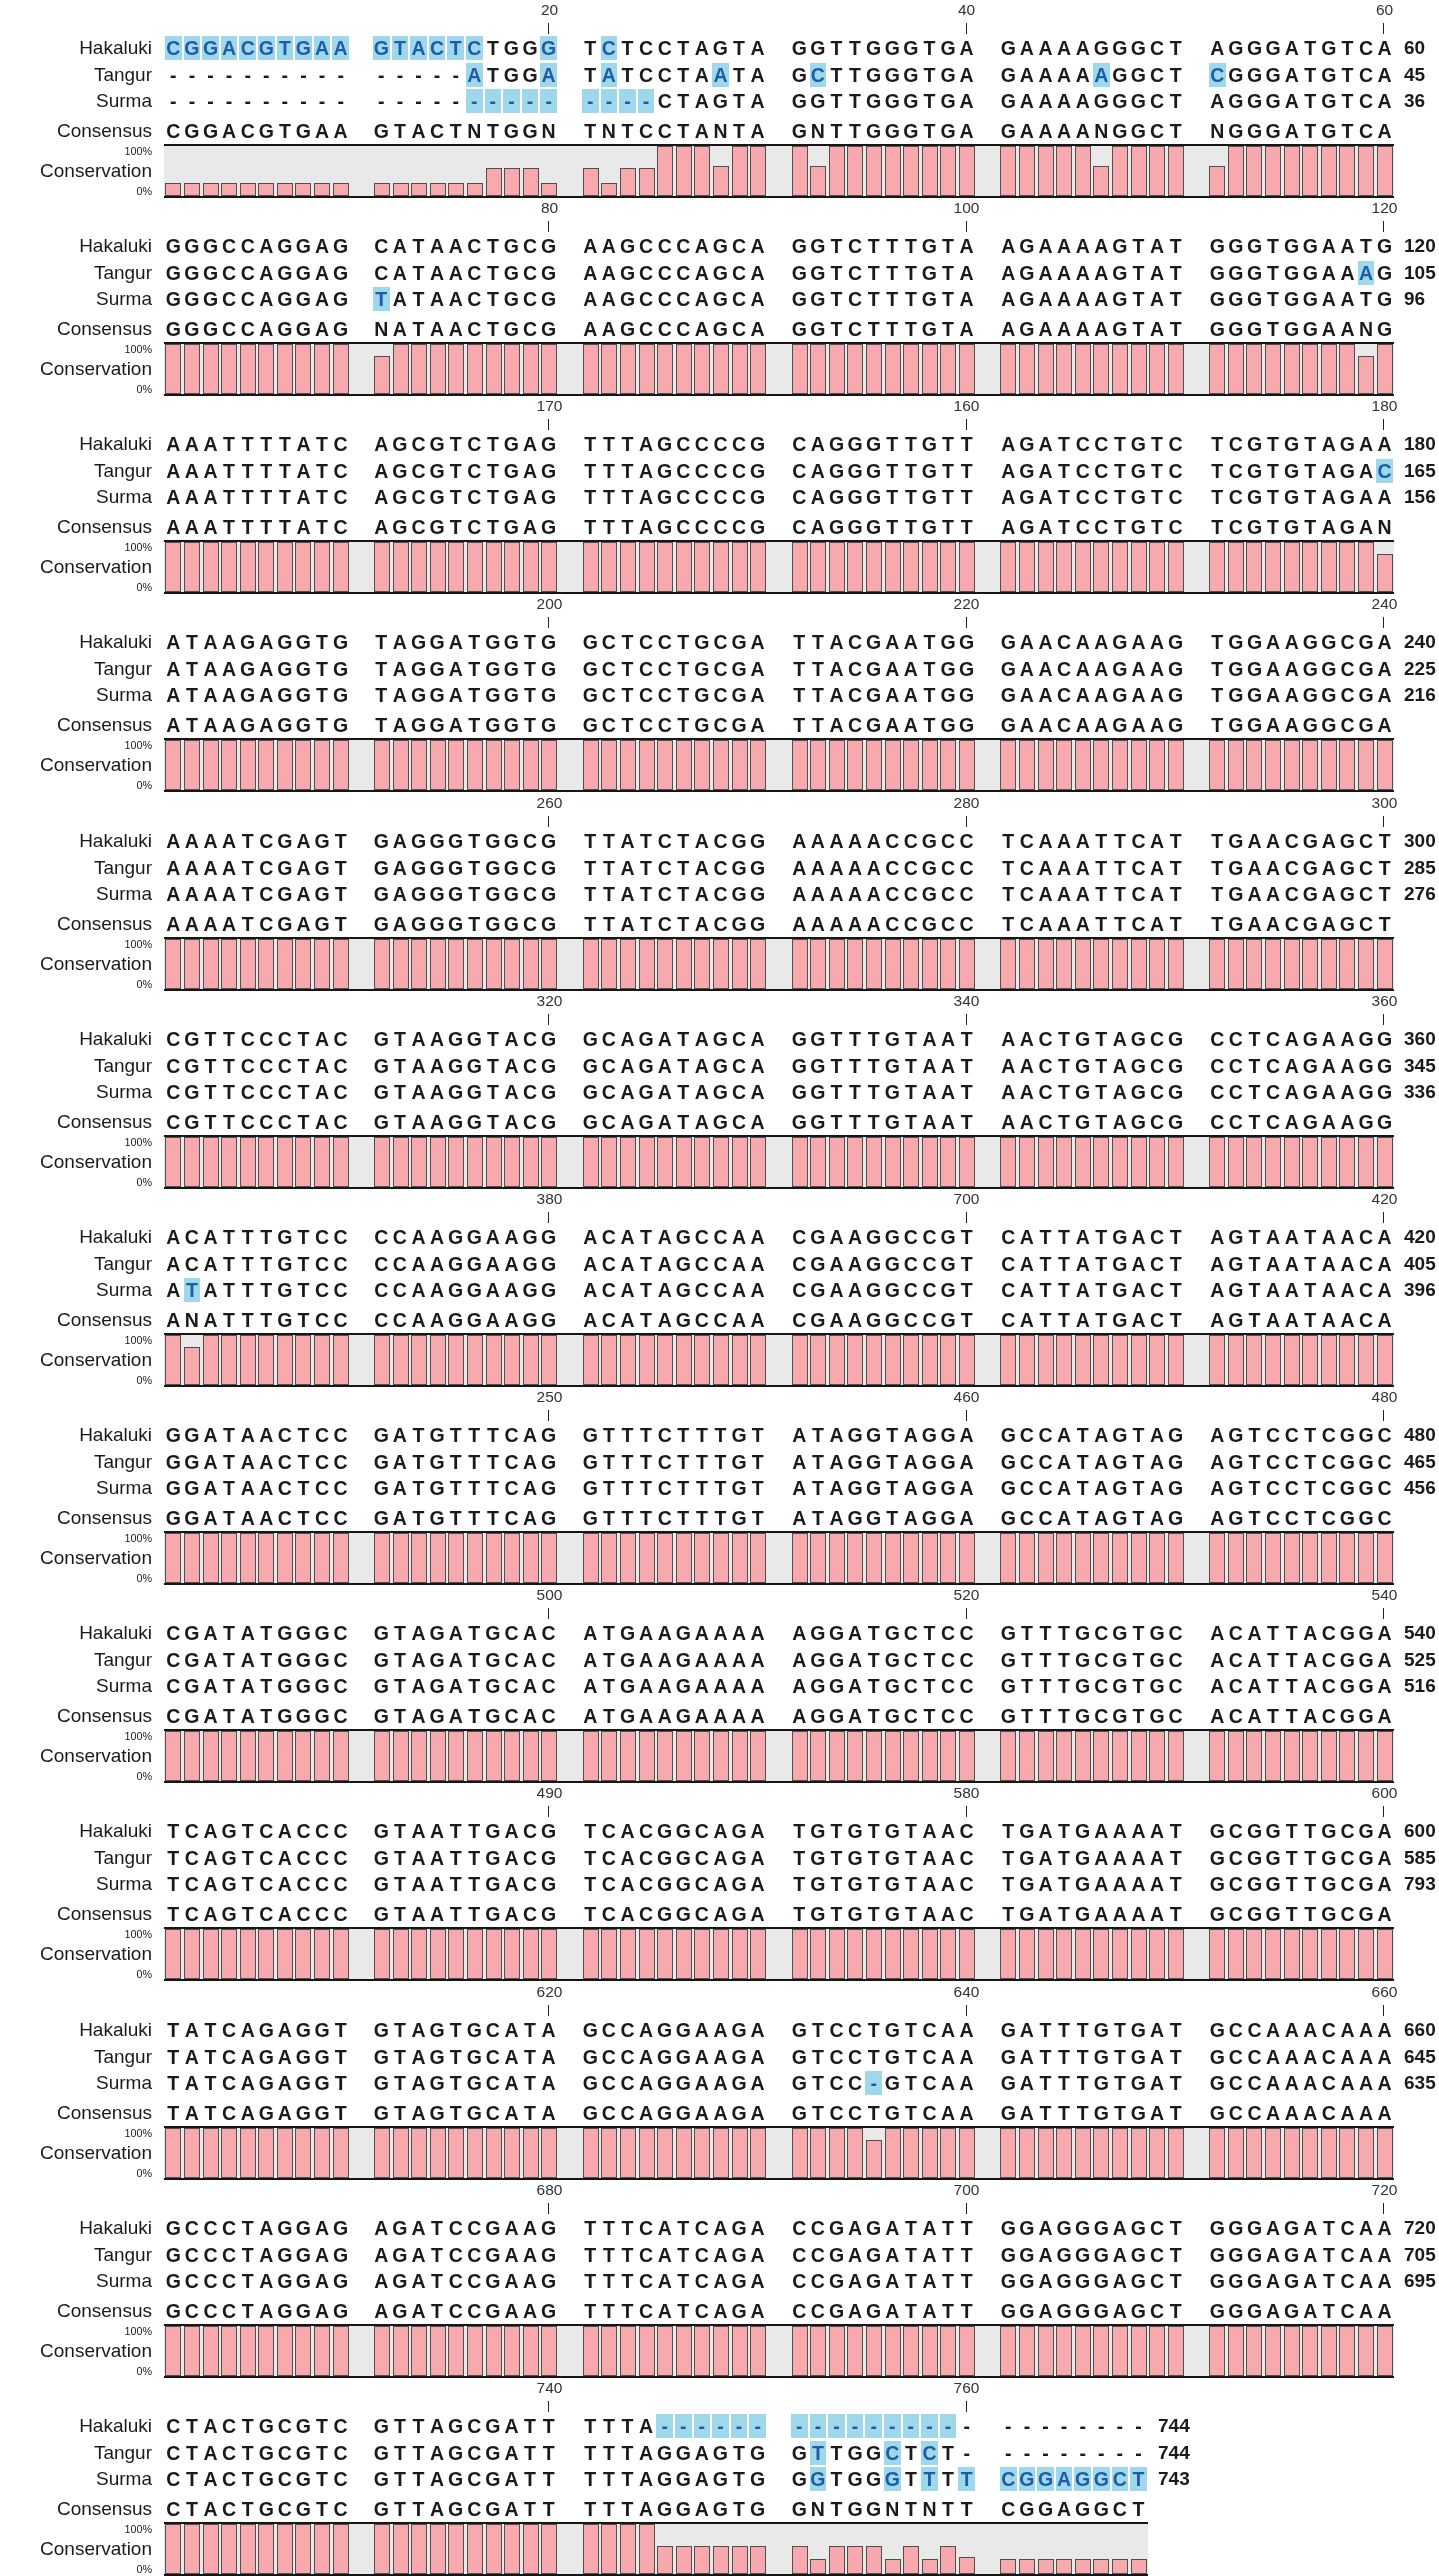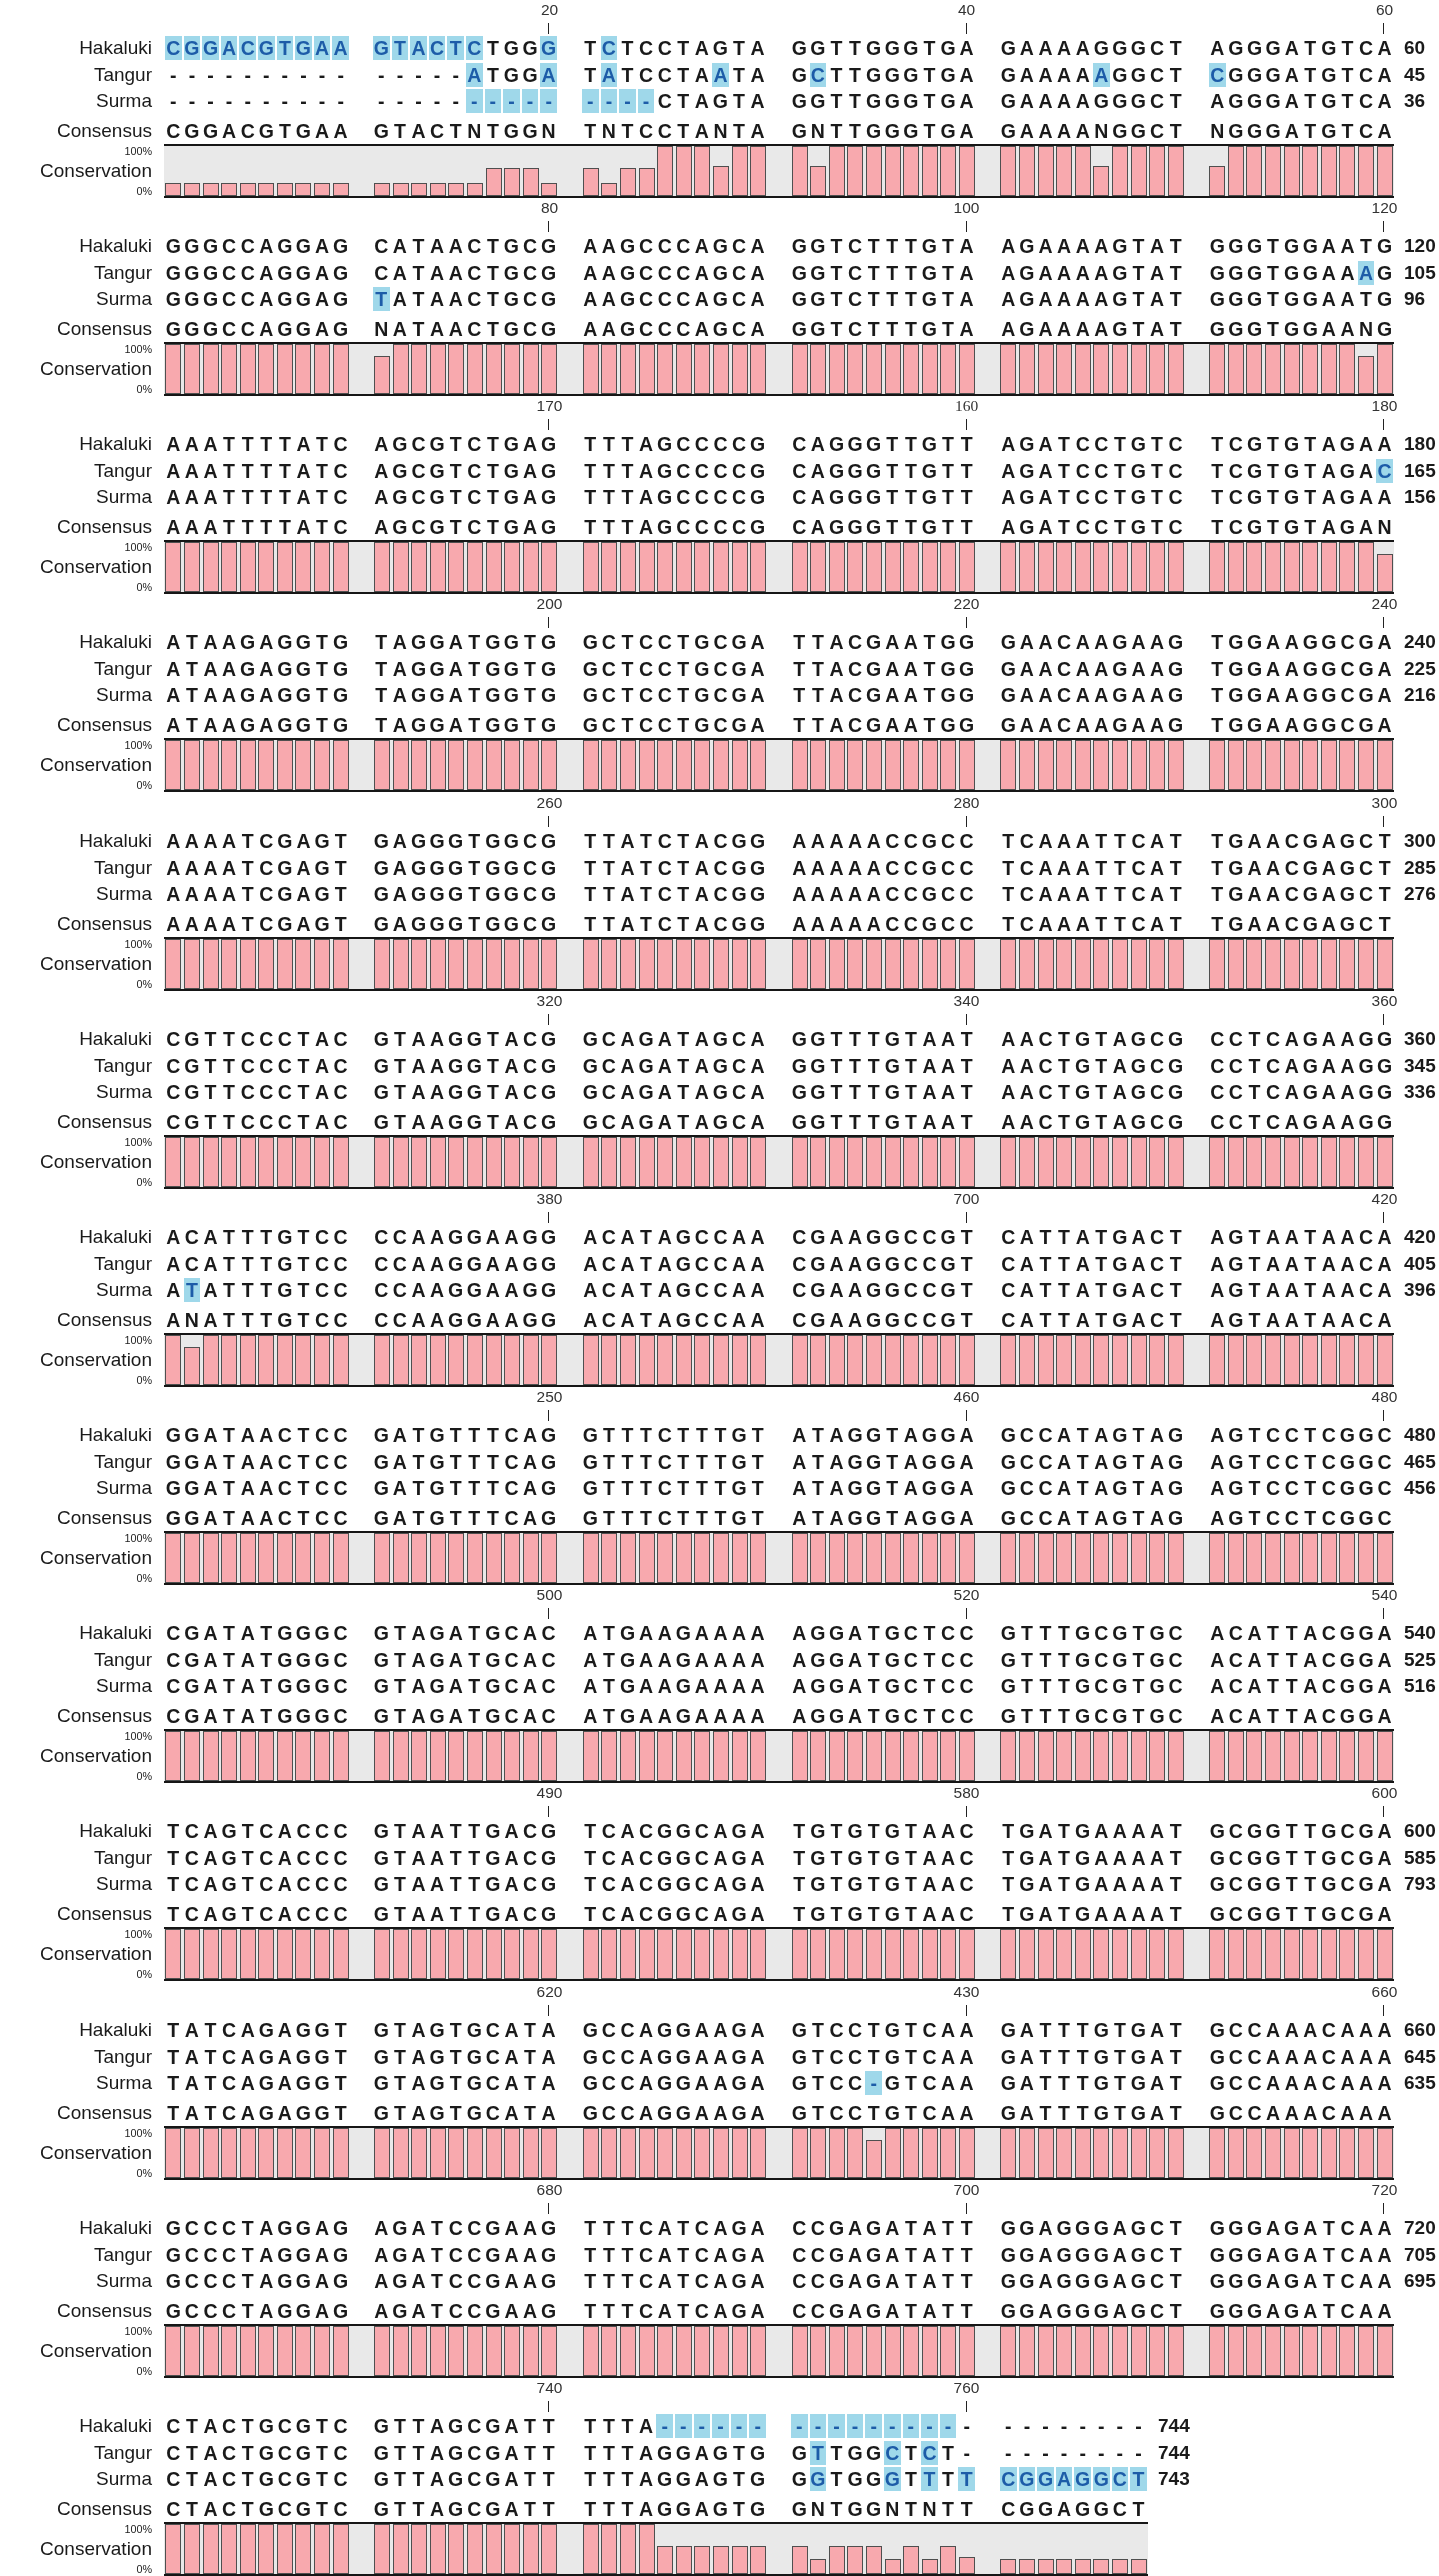--- a/index.html
+++ b/index.html
@@ -779,21 +779,21 @@
         <div class="bar" style="left: 1194px; width: 16px; height: 38px;"></div>
         <div class="bar" style="left: 1213px; width: 16px; height: 50px;"></div>
       </div>
       <div class="axlab" style="top: 145px;">100%</div>
       <div class="axlab" style="top: 185px;">0%</div>
       <div class="conslab" style="top: 160px;">Conservation</div>
     </div>
     <div class="block" style="top: 396px;">
       <div class="rnum" style="left: 519px;">170</div>
       <div class="tick" style="left: 548px;"></div>
-      <div class="rnum" style="left: 936px; font-family: Liberation Serif, serif;">160</div>
+      <div class="rnum" style="left: 936px;">160</div>
       <div class="tick" style="left: 966px;"></div>
       <div class="rnum" style="left: 1354px;">180</div>
       <div class="tick" style="left: 1383px;"></div>
       <div class="srow" style="top: 36px;">
         <div class="slabel">Hakaluki</div>
         <div class="grp" style="left: 164px;">
           <div class="cell">A</div>
           <div class="cell">A</div>
           <div class="cell">A</div>
           <div class="cell">T</div>
@@ -3787,21 +3787,21 @@
         <div class="bar" style="left: 1194px; width: 16px; height: 50px;"></div>
         <div class="bar" style="left: 1213px; width: 16px; height: 50px;"></div>
       </div>
       <div class="axlab" style="top: 145px;">100%</div>
       <div class="axlab" style="top: 185px;">0%</div>
       <div class="conslab" style="top: 160px;">Conservation</div>
     </div>
     <div class="block" style="top: 1982px;">
       <div class="rnum" style="left: 519px;">620</div>
       <div class="tick" style="left: 548px;"></div>
-      <div class="rnum" style="left: 936px;">430</div>
+      <div class="rnum" style="left: 936px;">640</div>
       <div class="tick" style="left: 966px;"></div>
       <div class="rnum" style="left: 1354px;">660</div>
       <div class="tick" style="left: 1383px;"></div>
       <div class="srow" style="top: 36px;">
         <div class="slabel">Hakaluki</div>
         <div class="grp" style="left: 164px;">
           <div class="cell">T</div>
           <div class="cell">A</div>
           <div class="cell">T</div>
           <div class="cell">C</div>

